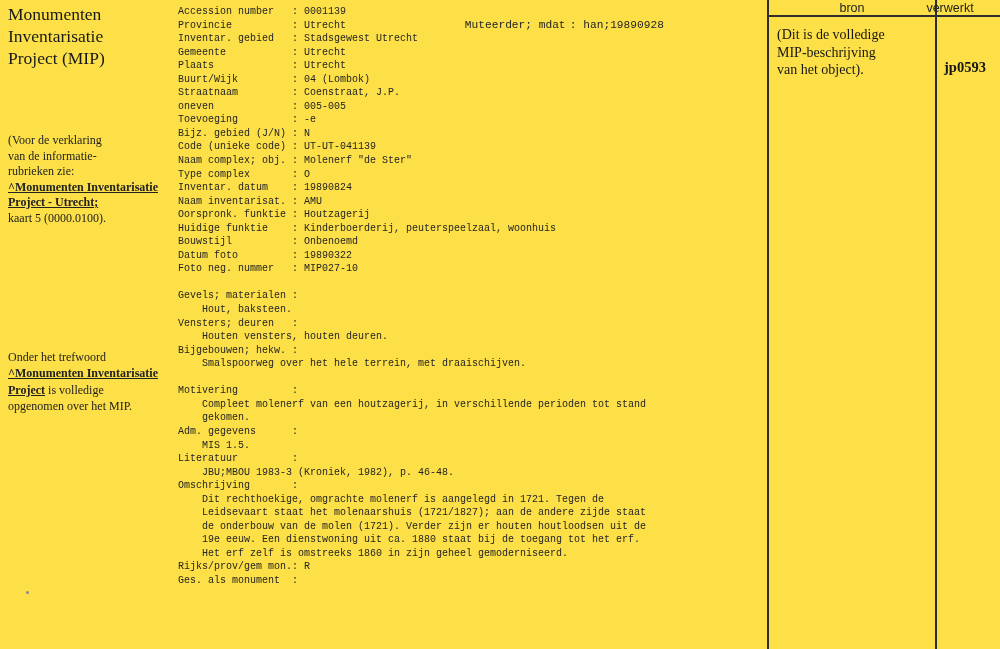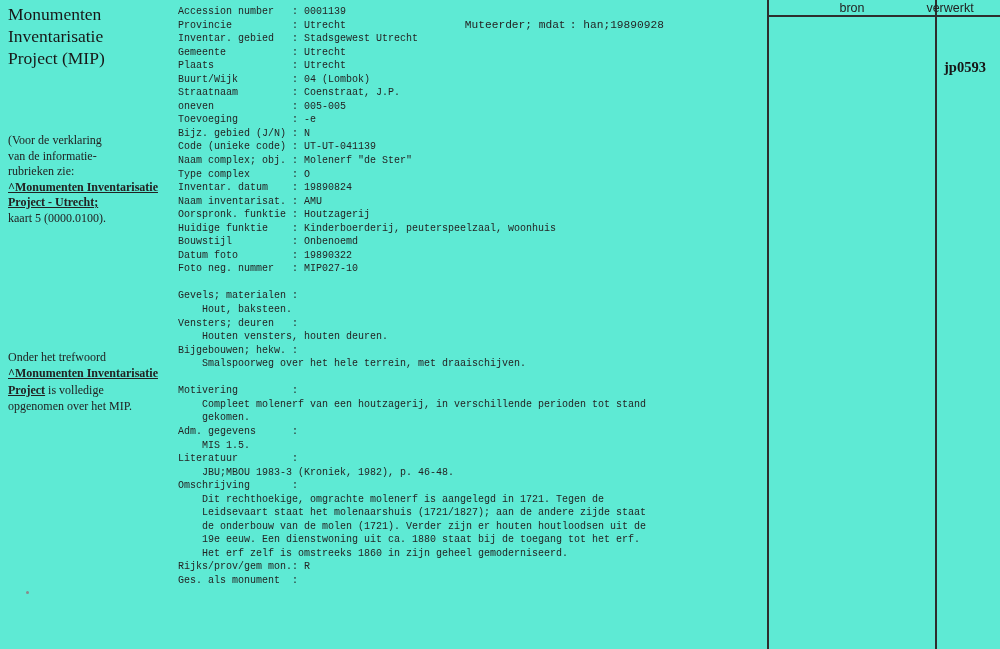--- a/index.html
+++ b/index.html
@@ -1,16 +1,16 @@
 <!DOCTYPE html>
 <html><head>
 <meta charset="utf-8">
 <style>
   html,body{margin:0;padding:0;background:#e8e8e8;}
-  .page{position:relative;width:1000px;height:649px;background:#5eead4;overflow:hidden;
+  .page{position:relative;width:1000px;height:649px;background:#fde047;overflow:hidden;
         font-family:"Liberation Serif",serif;}
   
   .mip-title{position:absolute;left:8px;top:4px;font-size:17.5px;line-height:21.8px;
              color:#181818;white-space:nowrap;}
   .note{position:absolute;left:8px;font-size:12px;color:#222;white-space:nowrap;margin-top:47px;}
   .note-1{top:86px;line-height:15.5px;}
   .note-2{top:211px;line-height:16.3px;}
   .note-3{top:302px;line-height:16.4px;}
   .note .b{font-weight:bold;text-decoration:underline;}
   
@@ -67,16 +67,21 @@
 
   <div class="muteerder">
     <span class="mulbl">Muteerder; mdat</span><span>:</span><span class="val">han;19890928</span>
   </div>
 
   <div class="vline vline-left"></div>
   <div class="vline vline-mid"></div>
   <div class="hline"></div>
   <div class="thead th-bron">bron</div>
   <div class="thead th-verwerkt">verwerkt</div>
+  <div class="bron-note">
+    <div>(Dit is de volledige</div>
+    <div>MIP-beschrijving</div>
+    <div>van het object).</div>
+  </div>
   <div class="verwerkt-val">jp0593</div>
 
   <div class="stray-dot"></div>
 </div>
 
 </body></html>

